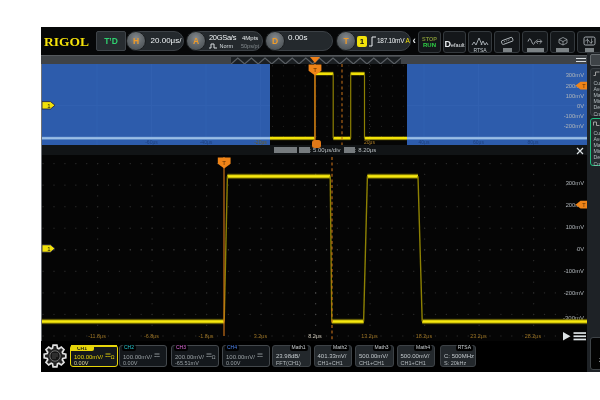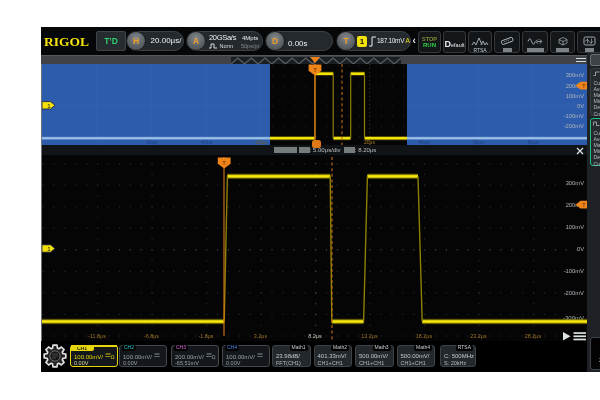--- a/index.html
+++ b/index.html
@@ -52,21 +52,21 @@
     <div class="circ" style="left:145px;">A</div>
     <div class="abs" style="left:168px; top:6px; font-size:7.5px; letter-spacing:-0.3px; color:#eef2f4;">20GSa/s</div>
     <div class="abs" style="left:168px; top:16px; font-size:5.5px; color:#d8dde0;"><svg width="9" height="6" style="vertical-align:-1px">
           <path d="M0,5 h2 v-4 h3 v4 h3" stroke="#d8dde0" stroke-width="1" fill="none"></path>
         </svg> Norm</div>
     <div class="abs" style="left:201px; top:7.5px; font-size:6px; color:#e6eaec;">4Mpts</div>
     <div class="abs" style="left:200px; top:16px; font-size:5.5px; color:#858c90;">50ps/pt</div>
 
     <div class="pill" style="left:225px; width:67px;"></div>
     <div class="circ" style="left:224px;">D</div>
-    <div class="abs" style="left:247px; top:12px; font-size:8px; color:#eef2f4;">0.00s</div>
+    <div class="abs" style="left:247px; top:6px; font-size:8px; color:#eef2f4;">0.00s</div>
 
     <div class="pill" style="left:296px; width:74px;"></div>
     <div class="circ" style="left:295px;">T</div>
     <div class="abs" style="left:316px; top:8.5px; width:10px; height:11px; background:#f2e20a; border-radius:2px; color:#111; font-weight:bold; font-size:8px; text-align:center; line-height:11px;">1</div>
     <div class="abs" style="left:327px; top:7px;"><svg width="9" height="13">
           <path d="M1,11 h3 v-9 h4" stroke="#e8ecee" stroke-width="1" fill="none"></path>
         </svg></div>
     <div class="abs" style="left:336px; top:10px; font-size:6.5px; letter-spacing:-0.3px; color:#e8ecee;">187.10mV <span style="color:#f2e20a;">A</span></div>
     <div class="abs" style="left:371.5px; top:8px; font-size:10px; font-weight:bold; color:#e8edf0;">‹</div>
 

